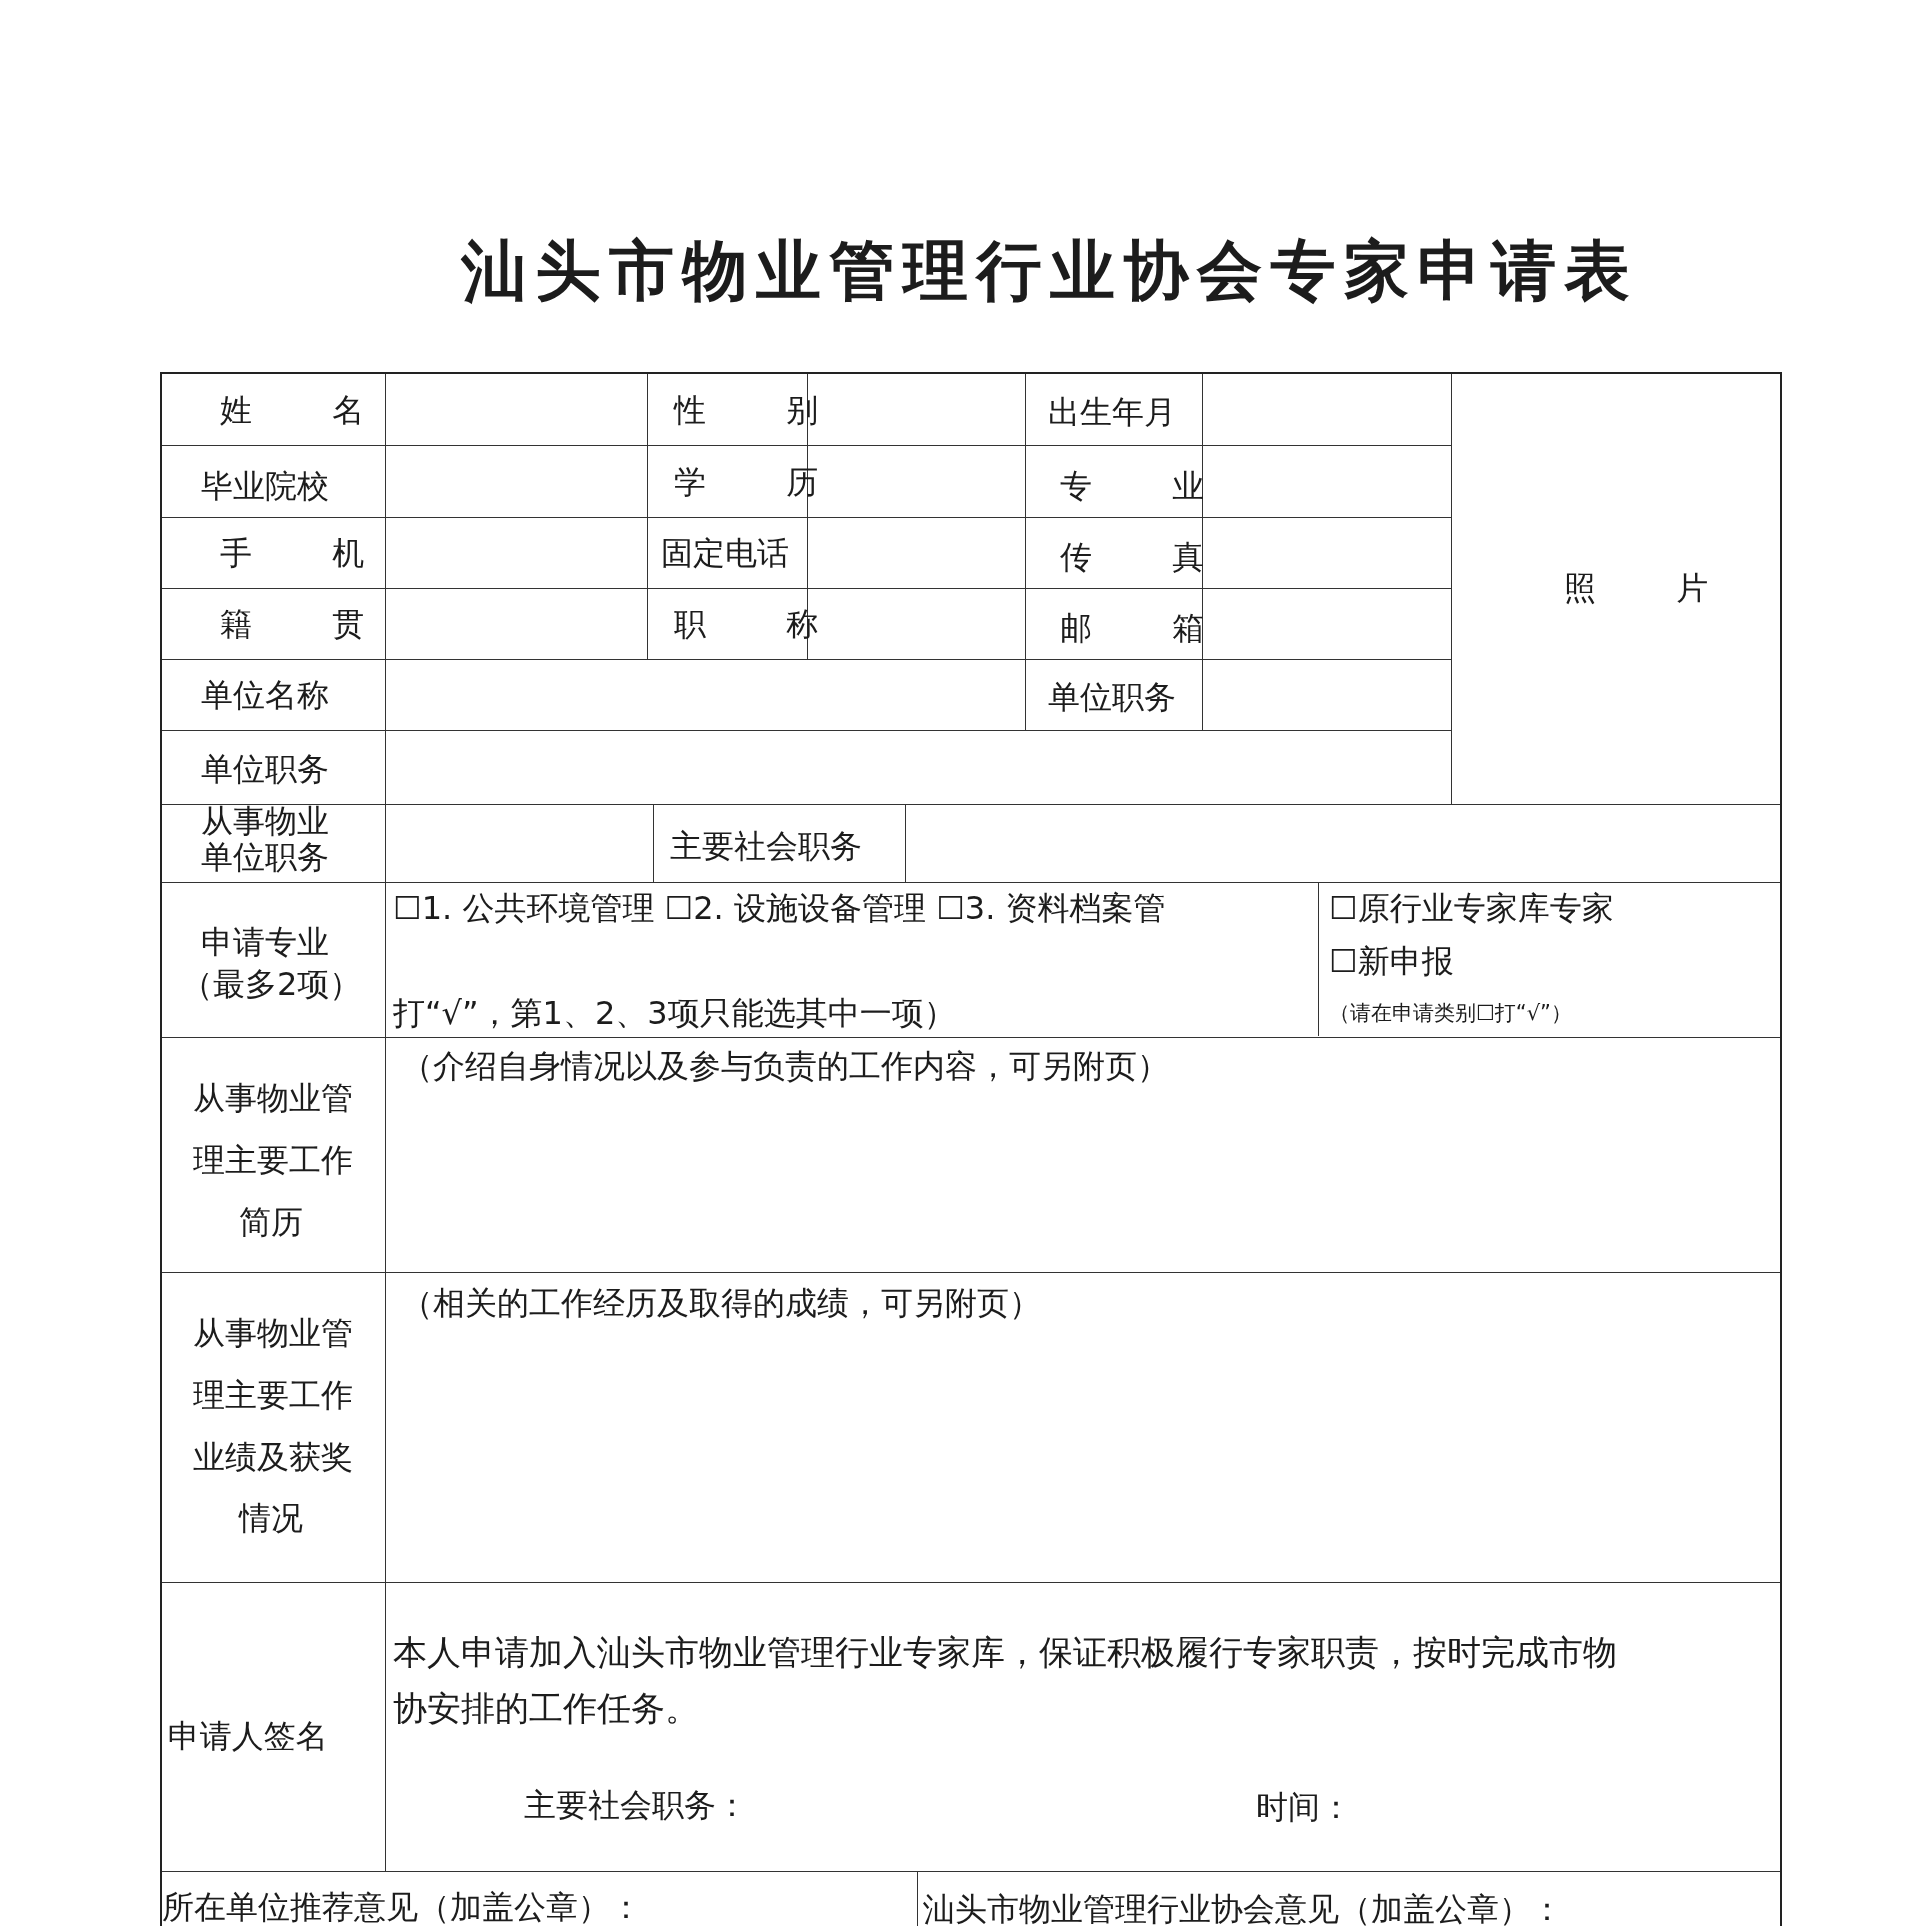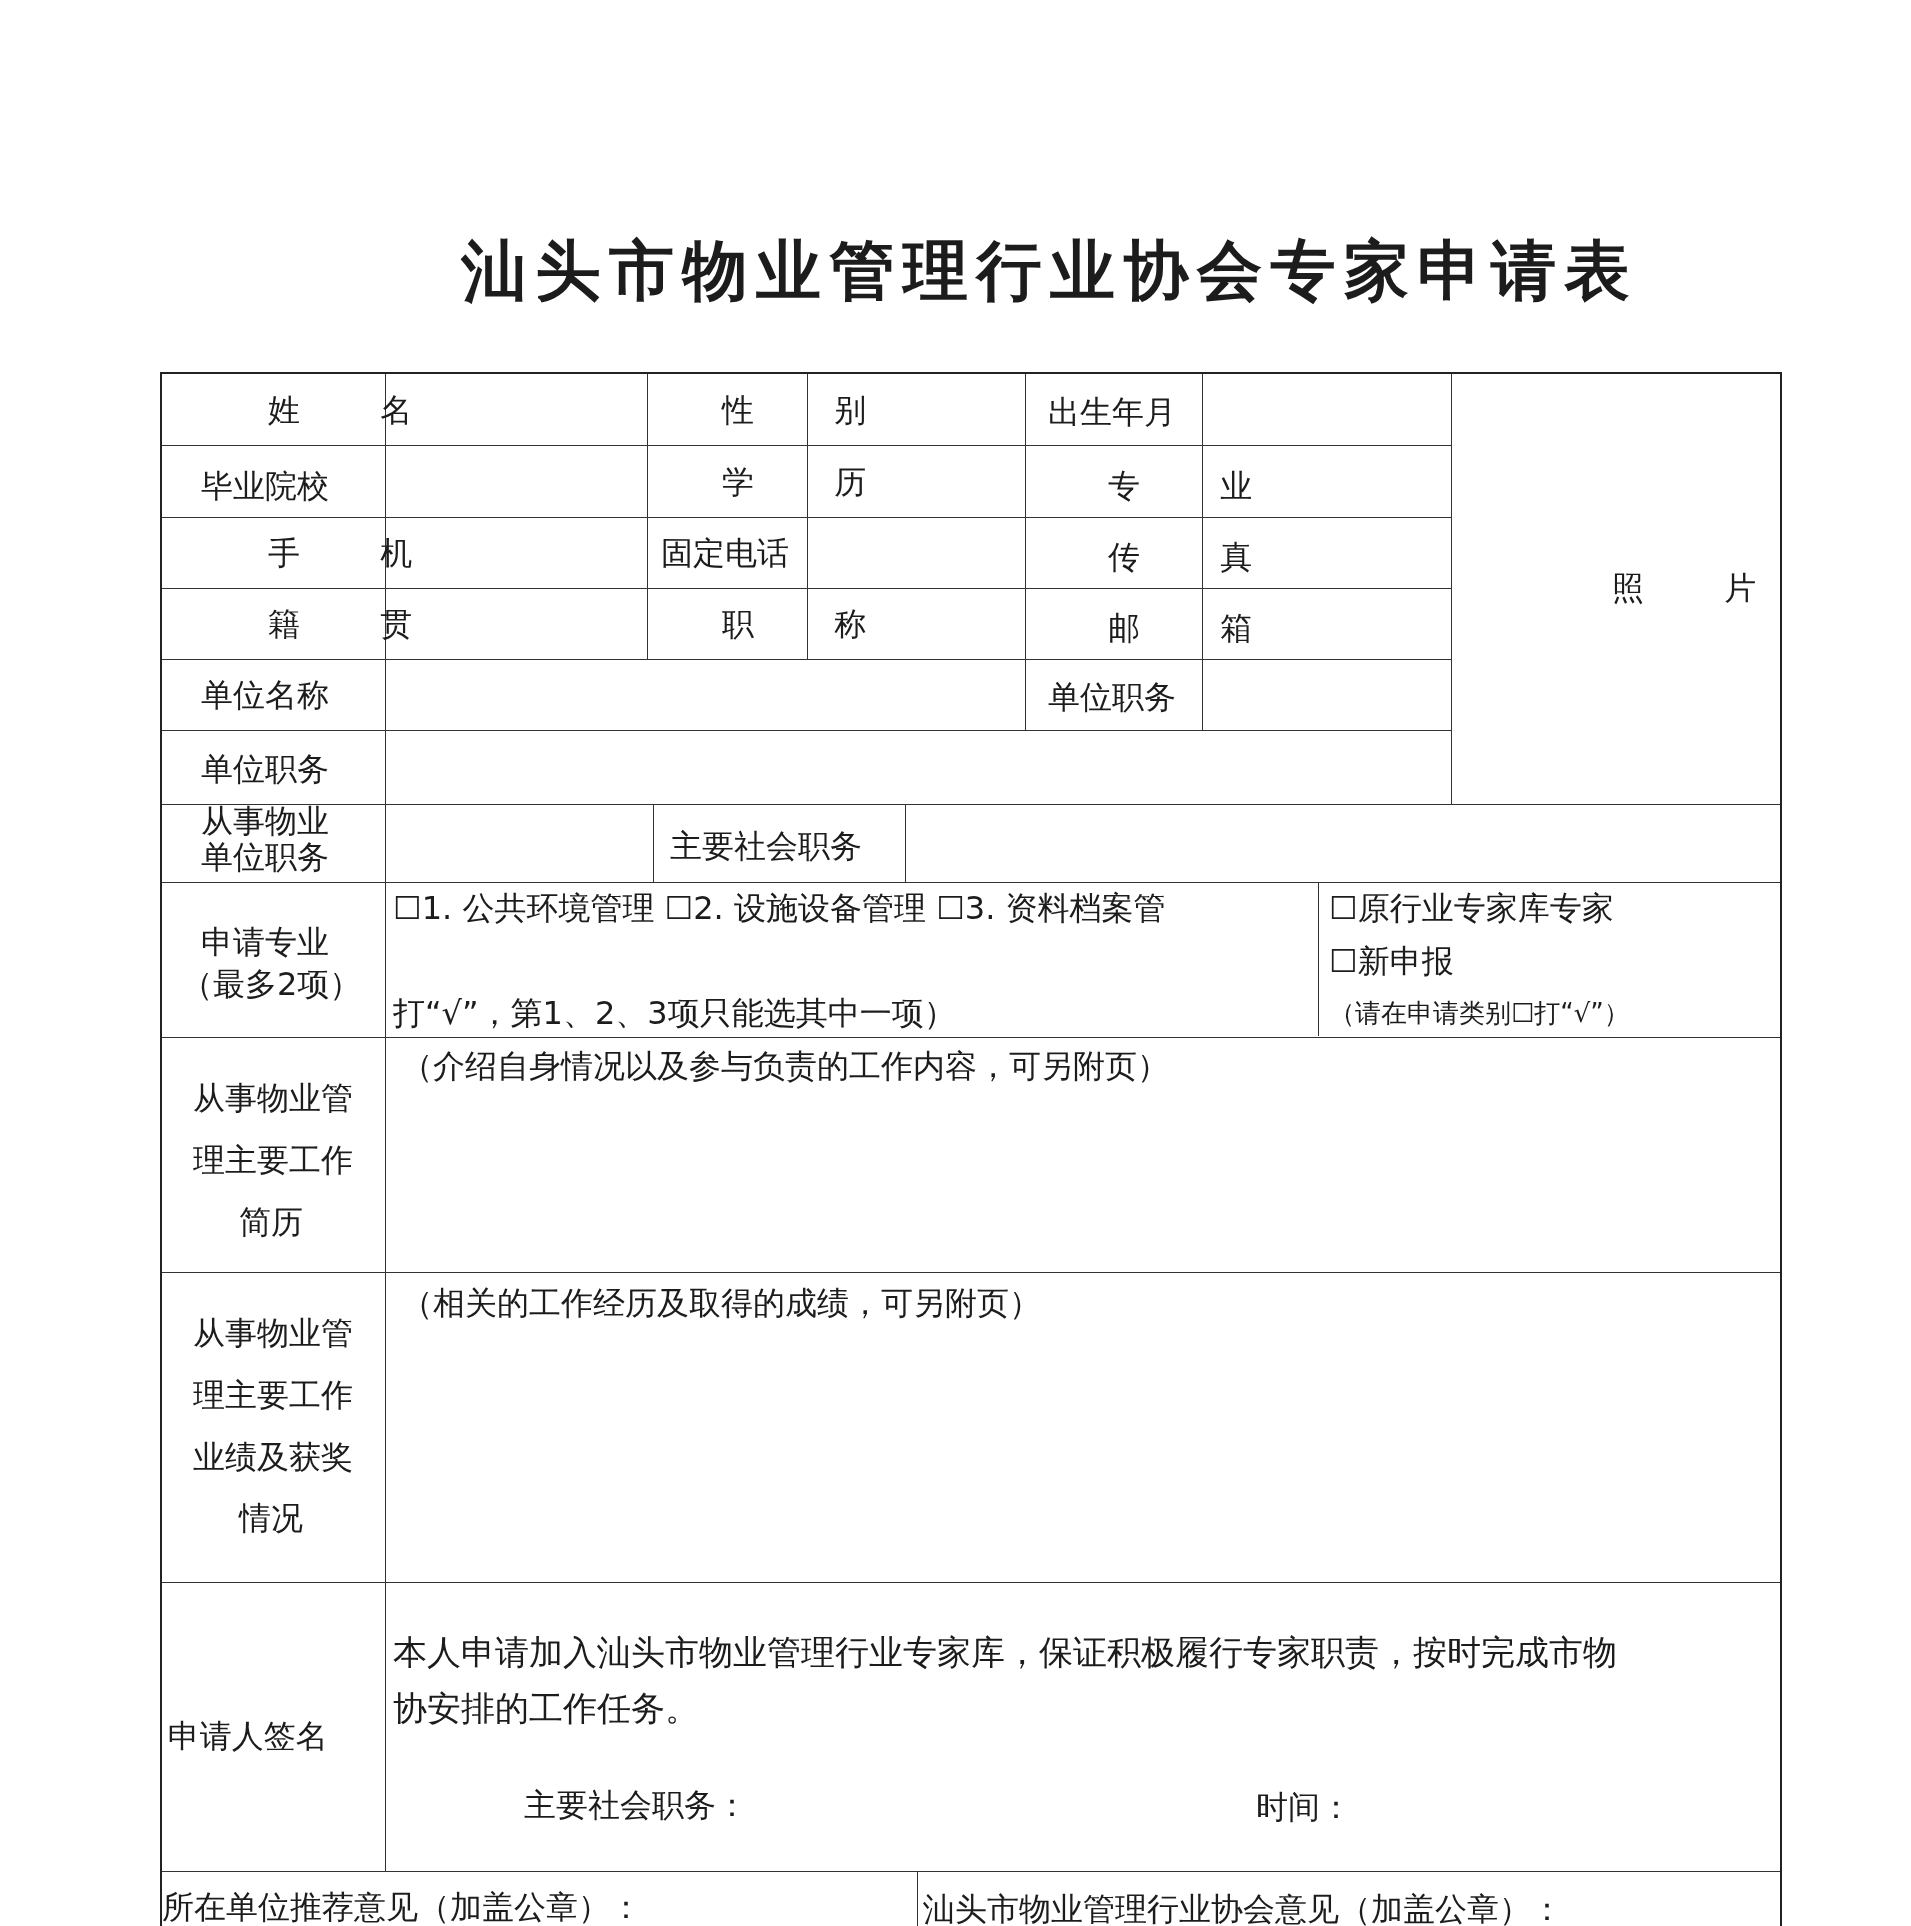--- a/index.html
+++ b/index.html
@@ -16,21 +16,21 @@
       position: absolute; left: 160px; top: 372px; width: 1618px; height: 1780px;
       border: 2.3px solid #222;
     }
     .cell { position: absolute; box-sizing: border-box; }
     .hline { position: absolute; height: 0; border-top: 1.9px solid #333; }
     .vline { position: absolute; width: 0; border-left: 1.9px solid #333; }
     .lbl {
       position: absolute; font-size: 32px; white-space: nowrap;
       font-family: "DejaVu Sans", "Liberation Sans", sans-serif;
     }
-    .lbl.spaced { letter-spacing: 35px; margin-left: 48px; }
+    .lbl.spaced { letter-spacing: 35px; }
     .txt {
       position: absolute; font-size: 32px; line-height: 52px;
       font-family: "DejaVu Sans", "Liberation Sans", sans-serif;
     }
   </style>
 </head>
 <body>
 
 <div class="page-title">汕头市物业管理行业协会专家申请表</div>
 
@@ -102,21 +102,21 @@
   <div class="cell" style="left:225px;top:431px;width:264px;height:75px"></div>
   <div class="lbl" style="left:508px;top:451px">主要社会职务</div>
   <div class="cell" style="left:745px;top:431px;width:871px;height:75px"></div>
 
   <div class="lbl" style="left:39px;top:547px">申请专业</div>
   <div class="lbl" style="left:19px;top:589px">（最多2项）</div>
   <div class="txt" style="left:231px;top:508px;white-space:nowrap">☐1. 公共环境管理 ☐2. 设施设备管理 ☐3. 资料档案管</div>
   <div class="txt" style="left:231px;top:613px;white-space:nowrap">打“√”，第1、2、3项只能选其中一项）</div>
   <div class="txt" style="left:1167px;top:508px;white-space:nowrap">☐原行业专家库专家</div>
   <div class="txt" style="left:1167px;top:561px;white-space:nowrap">☐新申报</div>
-  <div class="txt" style="left:1167px;top:613px;white-space:nowrap;font-size:26px">（请在申请类别☐打“√”）</div>
+  <div class="txt" style="left:1167px;top:613px;white-space:nowrap;font-size:21px">（请在申请类别☐打“√”）</div>
 
   <div class="lbl" style="left:31px;top:693px;line-height:62px">从事物业管</div>
   <div class="lbl" style="left:31px;top:755px;line-height:62px">理主要工作</div>
   <div class="lbl" style="left:77px;top:817px;line-height:62px">简历</div>
   <div class="txt" style="left:239px;top:666px;white-space:nowrap">（介绍自身情况以及参与负责的工作内容，可另附页）</div>
   <div class="cell" style="left:225px;top:717px;width:1391px;height:179px"></div>
 
   <div class="lbl" style="left:31px;top:928px;line-height:62px">从事物业管</div>
   <div class="lbl" style="left:31px;top:990px;line-height:62px">理主要工作</div>
   <div class="lbl" style="left:31px;top:1052px;line-height:62px">业绩及获奖</div>

